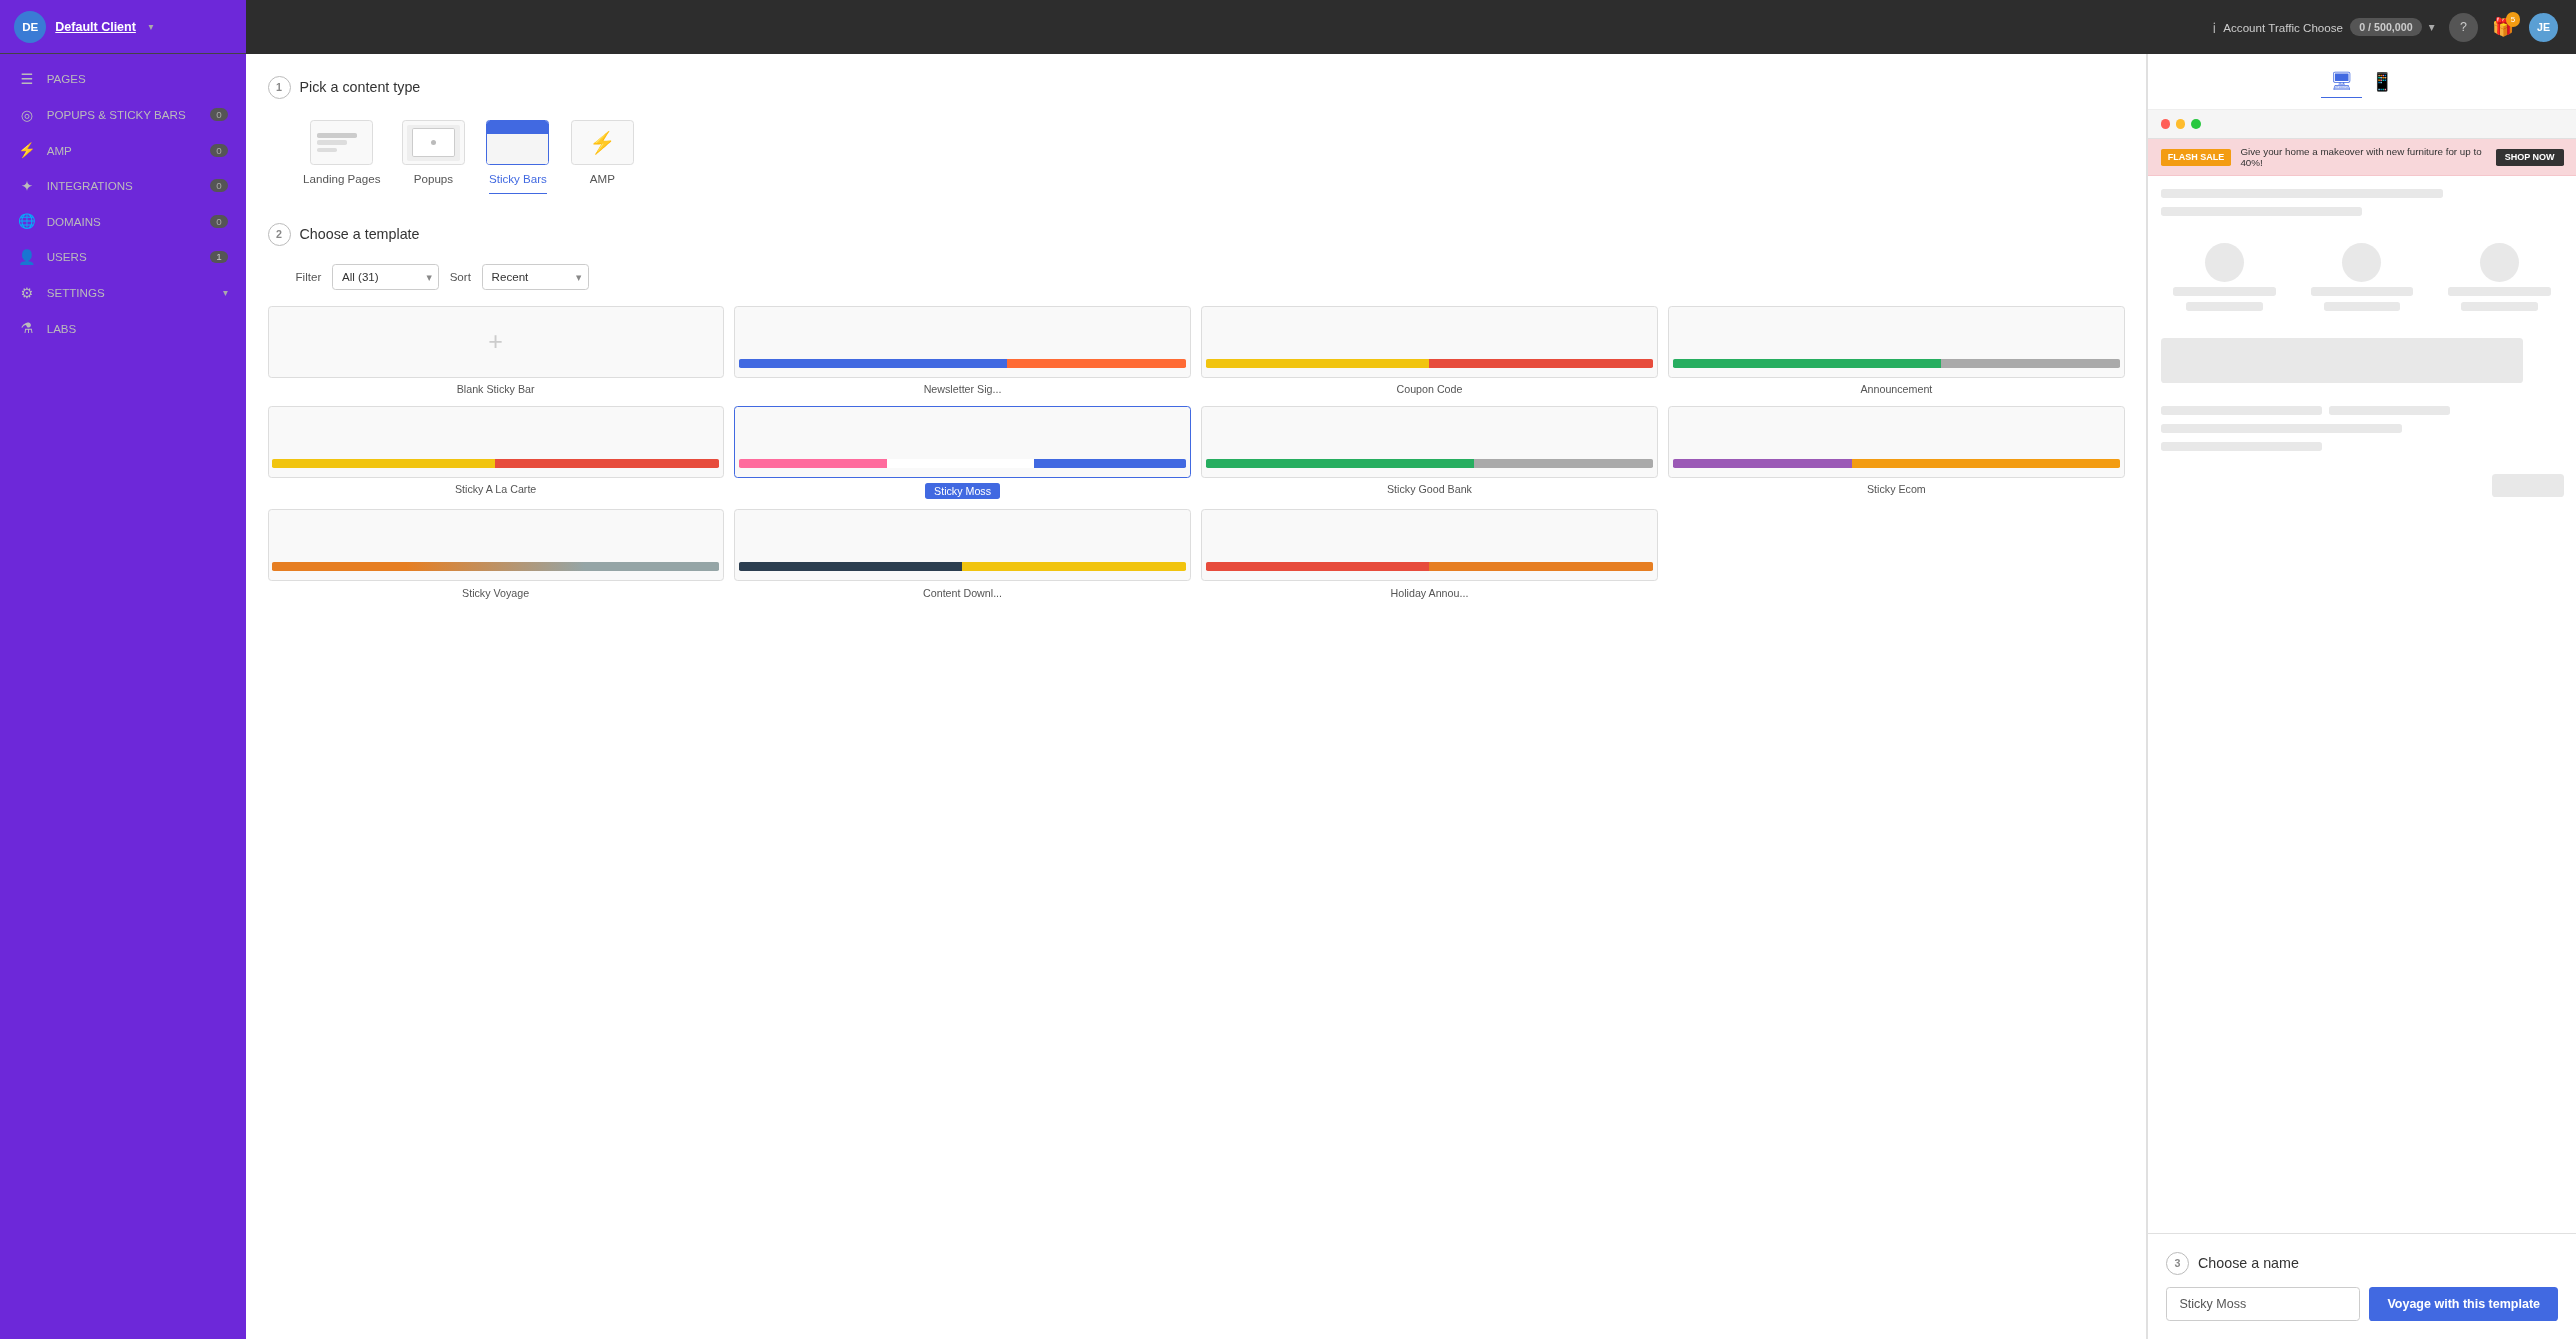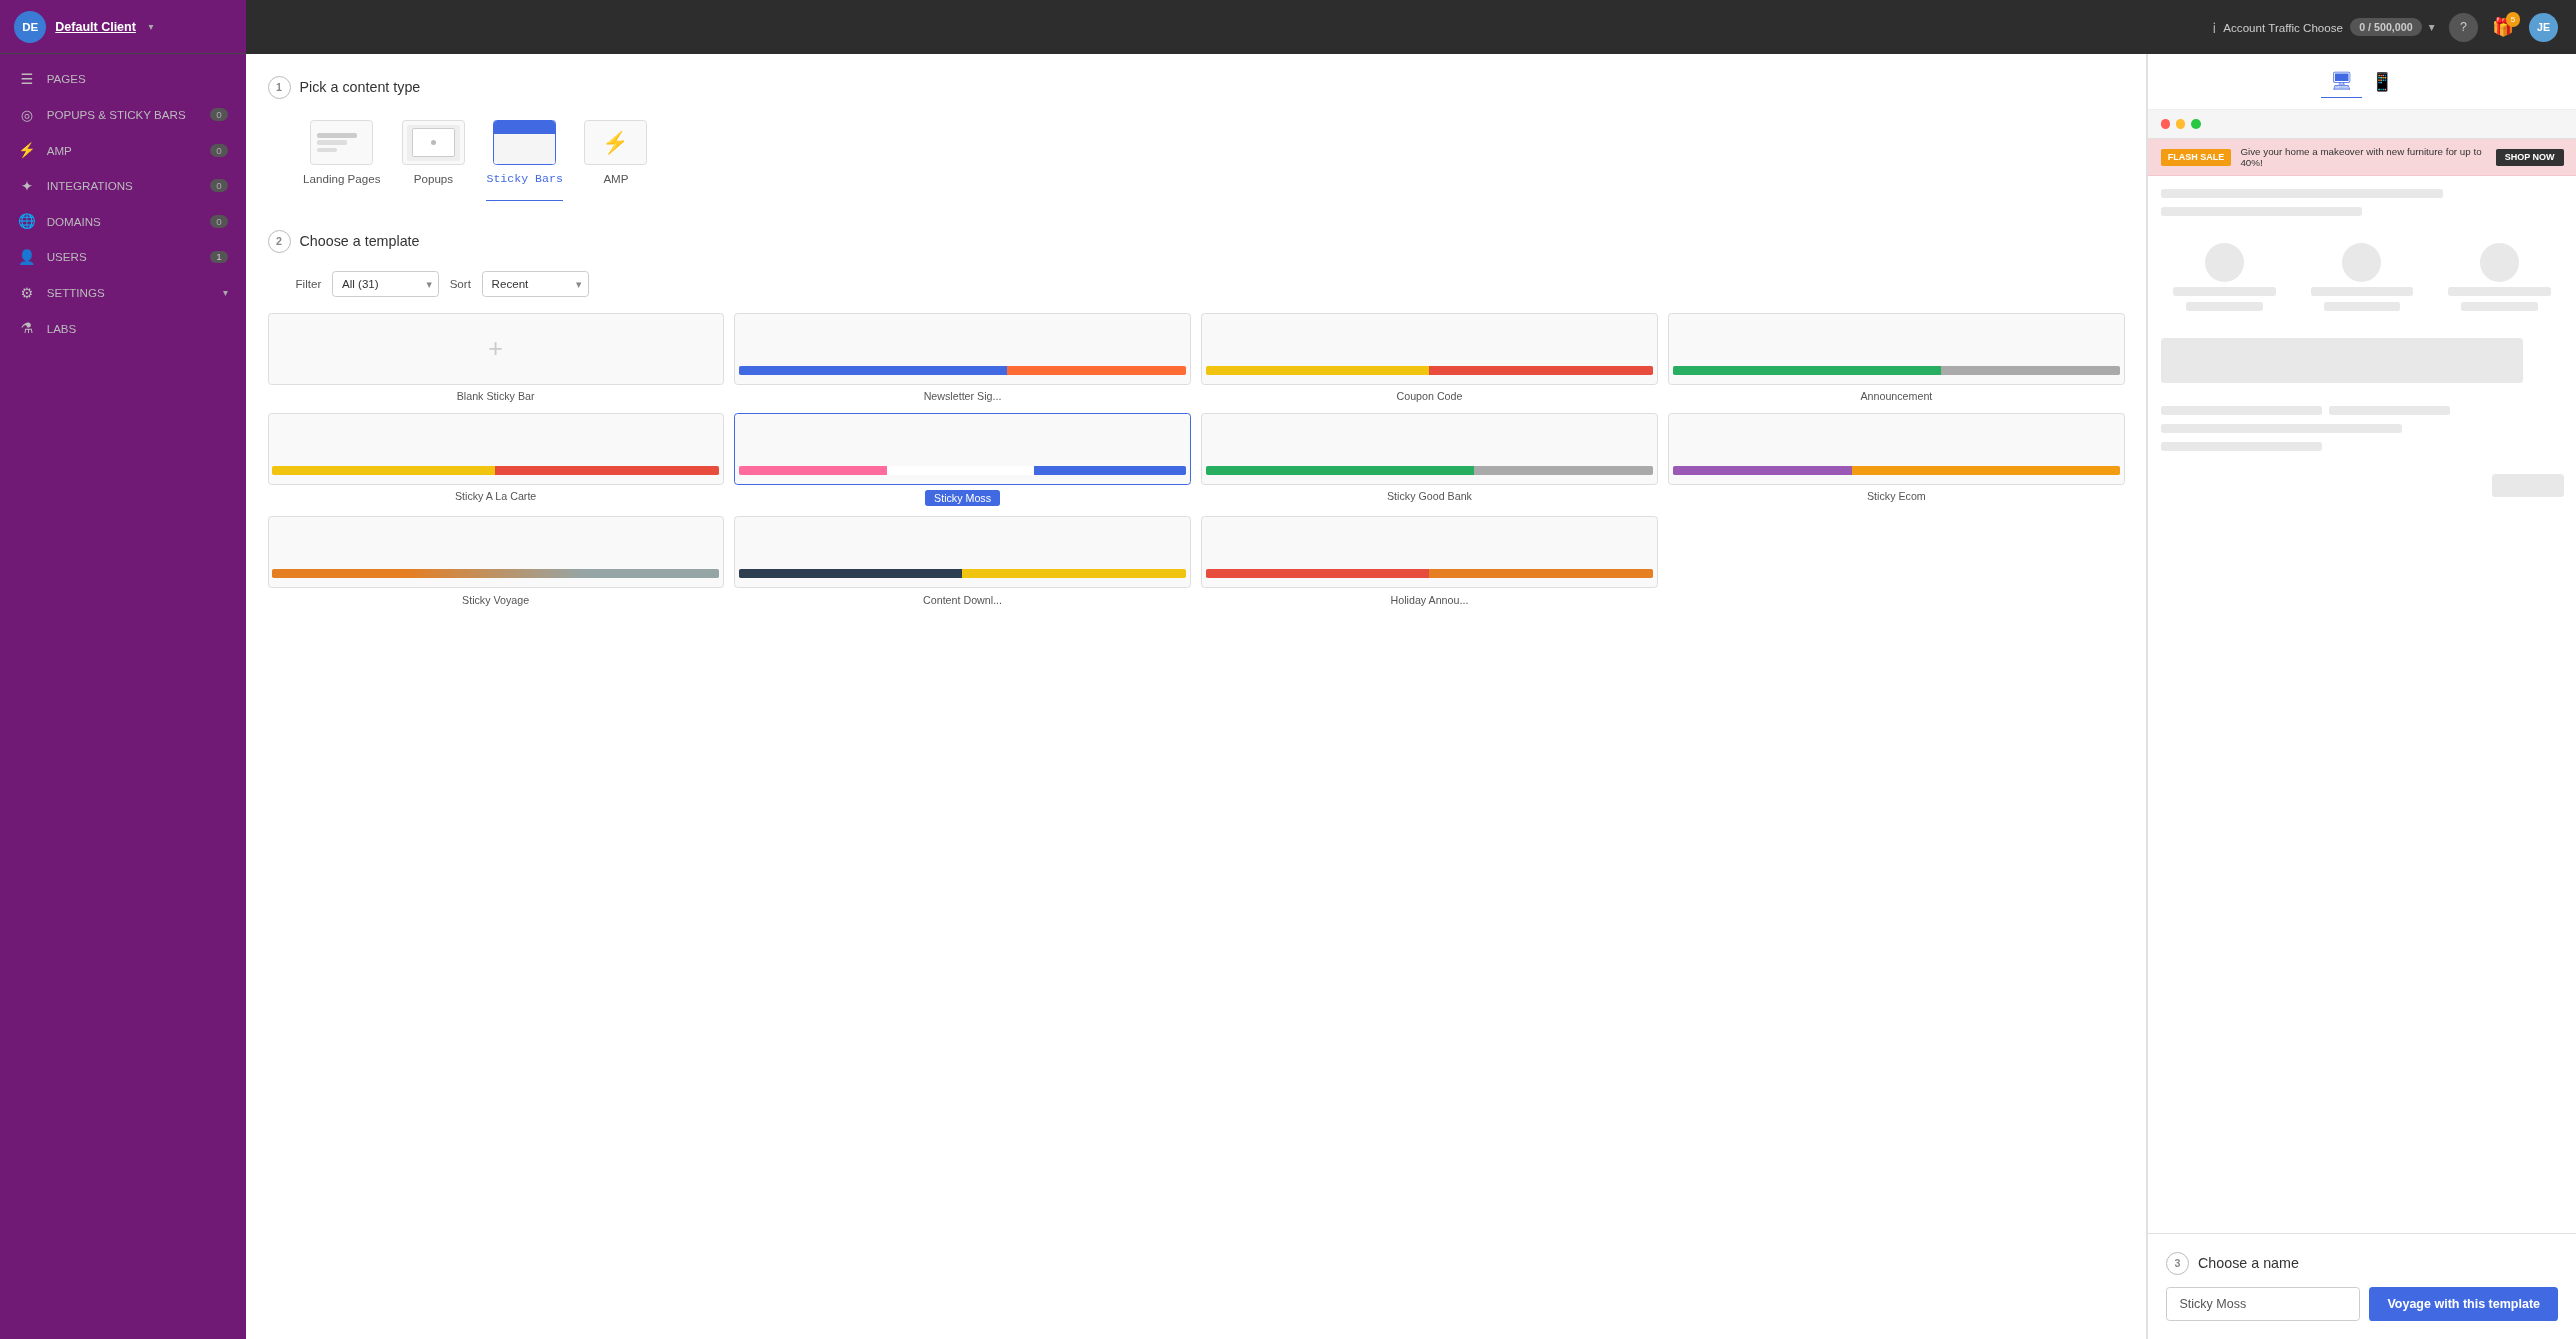--- a/index.html
+++ b/index.html
@@ -1,21 +1,21 @@
 <!DOCTYPE html>
 <html style="font-size:14.3px"><head>
   <meta charset="utf-8">
   <style>
     * { box-sizing: border-box; margin: 0; padding: 0; }
     body { font-family: -apple-system, BlinkMacSystemFont, 'Segoe UI', sans-serif; display: flex; height: 100vh; overflow: hidden; background: #f5f5f5; }
 
     
     .sidebar {
       width: 246px;
-      background: #701a75;
+      background: #6d28d9;
       color: #ccc;
       display: flex;
       flex-direction: column;
       flex-shrink: 0;
       height: 100vh;
     }
     .sidebar-header {
       display: flex;
       align-items: center;
       padding: 0 14.3px;
@@ -180,22 +180,21 @@
       border-color: #4169e1;
       background: #fff;
     }
     .content-type-label {
       font-size: 11.6px;
       color: #555;
     }
     .content-type-label.active {
       color: #4169e1;
       border-bottom: 1.8px solid #4169e1;
-      padding-bottom: 15px;
-      font-family: Liberation Mono, monospace;
+      padding-bottom: 8px;
     }
 
     
     .lp-icon { display: flex; flex-direction: column; gap: 2.7px; padding: 5.4px; width: 100%; }
     .lp-row { height: 4.5px; background: #ccc; border-radius: 1.8px; }
     .lp-row:first-child { width: 80%; }
     .lp-row:nth-child(2) { width: 60%; background: #ddd; }
     .lp-row:nth-child(3) { width: 40%; background: #ddd; }
     .popup-bg { position: absolute; inset: 3.6px; background: #eee; border-radius: 1.8px; }
     .popup-modal { position: absolute; top: 7.2px; left: 9px; right: 9px; bottom: 7.2px; background: #fff; border: 0.9px solid #ccc; border-radius: 1.8px; display: flex; align-items: center; justify-content: center; }

